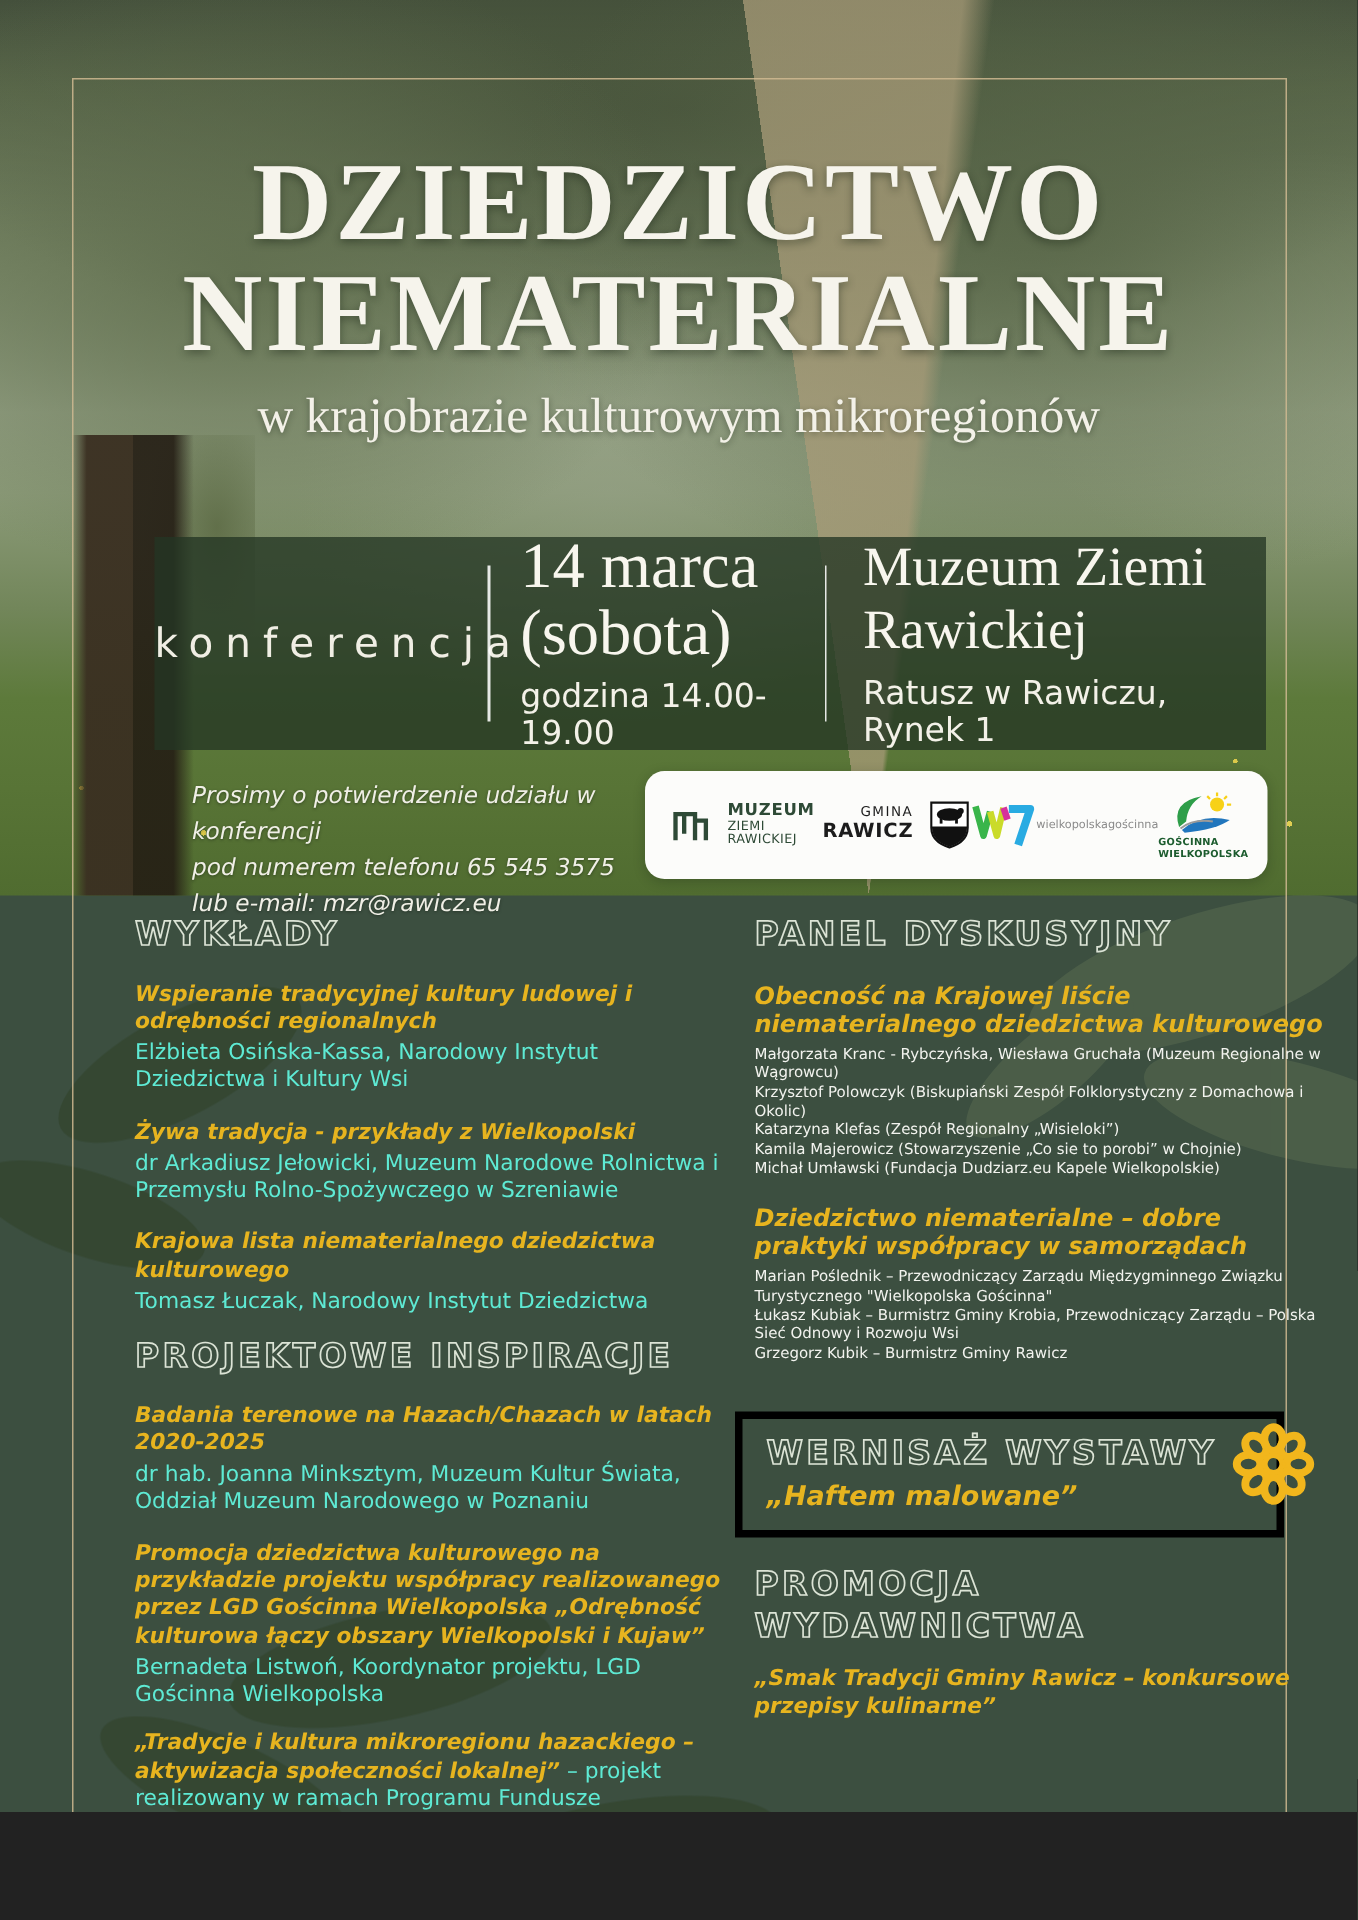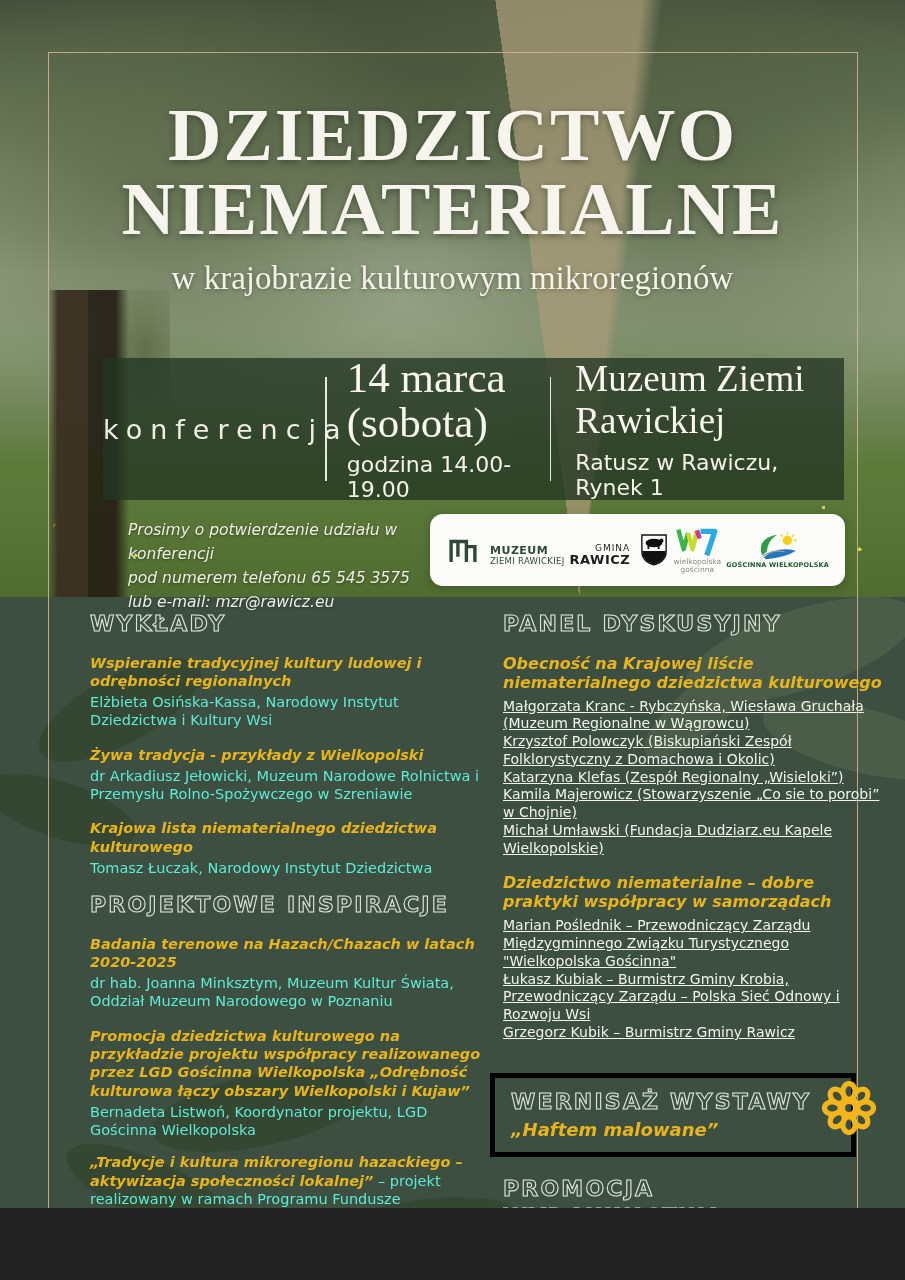--- a/index.html
+++ b/index.html
@@ -80,48 +80,48 @@
     position:absolute; left:128px; top:518px; width:300px;
     font-style:italic; font-size:15.5px; line-height:1.55; color:#f0efe6;
     text-shadow:0 1px 2px rgba(20,30,18,.5);
   }
   .logo-bar{
     position:absolute; left:430px; top:514px; width:415px; height:72px;
     background:#fcfcfa; border-radius:13px; display:flex; align-items:center;
     justify-content:space-between; padding:0 16px; box-sizing:border-box;
     box-shadow:0 2px 8px rgba(20,30,18,.25);
   }
-  .logo{display:flex; align-items:flex-end; gap:10px;}
+  .logo{display:flex; align-items:center; gap:10px;}
   .logo-muzeum-text{color:#2e4a36; line-height:1.12;}
   .logo-muzeum-text .l1{font-size:11px; font-weight:bold; letter-spacing:.5px;}
   .logo-muzeum-text .l2{font-size:8.5px; letter-spacing:.3px;}
   .logo-gmina-text{color:#1c1c1c; text-align:right; line-height:1.05;}
   .logo-gmina-text .l1{font-size:9px; letter-spacing:1px;}
   .logo-gmina-text .l2{font-size:13px; font-weight:bold; letter-spacing:.5px;}
-  .logo-wlkp{display:flex; flex-direction:column; align-items:center; line-height:1.1;}
+  .logo-wlkp{display:flex; flex-direction:row; align-items:center; line-height:1.1;}
   .logo-wlkp .cap{font-size:7.5px; color:#8a8a8a;}
   .logo-gosc{display:flex; flex-direction:column; align-items:center;}
   .logo-gosc .cap{font-size:6.5px; font-weight:bold; color:#1c5c2e; letter-spacing:.2px;}
   
   .col{position:absolute; top:600px;}
   .col-left{left:90px; width:392px;}
   .col-right{left:503px; width:382px;}
   .sec-heading{
     font-size:22px; font-weight:bold; letter-spacing:.1em; line-height:1.25;
     margin:10px 0 12px 0; color:#dde5d8;
   }
   @supports (-webkit-text-stroke: 1px white){
     .sec-heading{color:transparent; -webkit-text-stroke:1.1px #dce4d6;}
   }
   .item{margin-bottom:14px; font-size:14.5px; line-height:1.26;}
   .item-title{color:#e7b41f; font-style:italic; font-weight:600; margin-bottom:3px;margin-top:16px;}
   .item-speaker{color:#5eead4;}
   .mixed .item-title, .mixed .item-speaker{display:inline;}
   .participants{margin-top:6px;}
-  .participant{font-size:14px; line-height:1.27; color:#f2f3ee;text-decoration:underline;}
+  .participant{font-size:10px; line-height:1.27; color:#f2f3ee;}
   .topic{margin-bottom:16px;}
   
   .wernisaz-box{
     position:relative; margin:31px 0 18px -13px; width:366px;
     border:5px solid #000000; padding:10px 16px 12px 16px; box-sizing:border-box;
   }
   .wernisaz-box .sec-heading{margin:0 0 4px 0;}
   .wernisaz-sub{color:#e7b41f; font-style:italic; font-weight:600; font-size:18px;}
   .flower{position:absolute; right:-26px; top:2px;}
   .yellow-line{color:#e7b41f; font-style:italic; font-weight:600; font-size:14.5px; line-height:1.3;}

